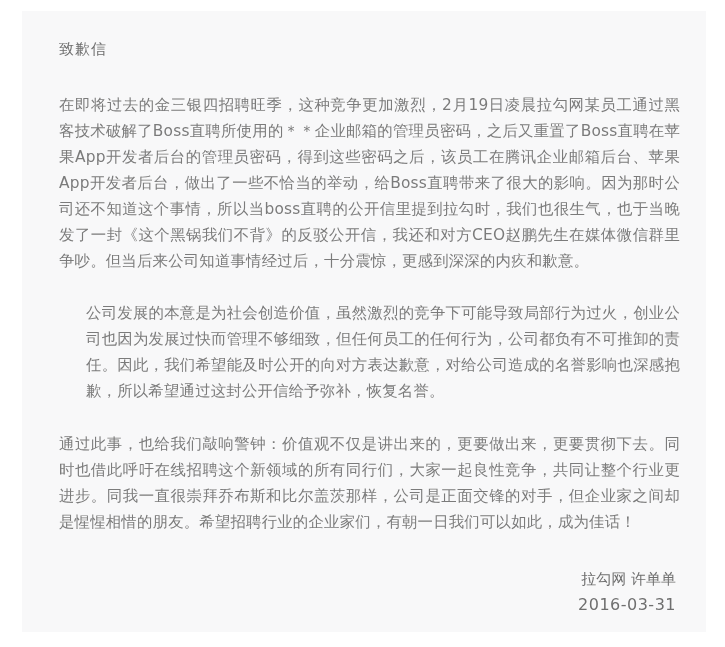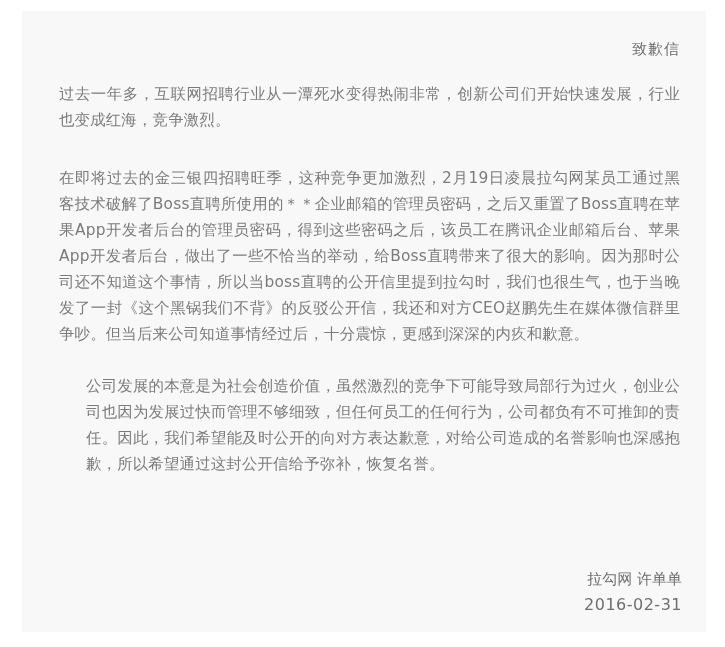--- a/index.html
+++ b/index.html
@@ -3,39 +3,39 @@
 <meta charset="utf-8">
 <style>
   html, body { margin: 0; padding: 0; background: #ffffff; }
   body { width: 725px; height: 647px; position: relative; overflow: hidden;
          font-family: "DejaVu Sans", "Liberation Sans", sans-serif; }
   .letter {
     position: absolute; left: 22px; top: 11px; width: 684px; height: 621px;
     background: #f8f8f9; box-sizing: border-box; padding: 0 26px 0 37px;
   }
   .title {
-    text-align: right; color: #6f6f6f; font-size: 15px;
+    text-align: left; color: #6f6f6f; font-size: 15px;
     margin: 27px 0 0 0; line-height: 22px; letter-spacing: 1px;
   }
   .para {
     color: #7b7b7b; font-size: 15.4px; line-height: 26px; margin: 0;
     text-align: justify; letter-spacing: 0.2px;
   }
   .p1 { margin-top: 21px; }
   .p2 { margin-top: 32px; }
   .p3 { margin-top: 26px; margin-left: 27px; }
   .p4 { margin-top: 27px; }
-  .sig { position: absolute; right: 24px; text-align: center; color: #6f6f6f;
+  .sig { position: absolute; right: 30px; text-align: center; color: #6f6f6f;
          font-size: 15px; line-height: 26px; }
   .sig-org { top: 555px; }
   .sig-date { top: 581px; font-size: 16px; letter-spacing: 0.5px; }
 </style>
 </head>
 <body>
 
 <div class="letter">
   <p class="title">致歉信</p>
-  <p class="para p1">过去一年多，互联网招聘行业从一潭死水变得热闹非常，创新公司们开始快速发展，行业也变成红海，竞争激烈。</p>
   <p class="para p2">在即将过去的金三银四招聘旺季，这种竞争更加激烈，2月19日凌晨拉勾网某员工通过黑客技术破解了Boss直聘所使用的＊＊企业邮箱的管理员密码，之后又重置了Boss直聘在苹果App开发者后台的管理员密码，得到这些密码之后，该员工在腾讯企业邮箱后台、苹果App开发者后台，做出了一些不恰当的举动，给Boss直聘带来了很大的影响。因为那时公司还不知道这个事情，所以当boss直聘的公开信里提到拉勾时，我们也很生气，也于当晚发了一封《这个黑锅我们不背》的反驳公开信，我还和对方CEO赵鹏先生在媒体微信群里争吵。但当后来公司知道事情经过后，十分震惊，更感到深深的内疚和歉意。</p>
   <p class="para p3">公司发展的本意是为社会创造价值，虽然激烈的竞争下可能导致局部行为过火，创业公司也因为发展过快而管理不够细致，但任何员工的任何行为，公司都负有不可推卸的责任。因此，我们希望能及时公开的向对方表达歉意，对给公司造成的名誉影响也深感抱歉，所以希望通过这封公开信给予弥补，恢复名誉。</p>
+  <p class="para p4">通过此事，也给我们敲响警钟：价值观不仅是讲出来的，更要做出来，更要贯彻下去。同时也借此呼吁在线招聘这个新领域的所有同行们，大家一起良性竞争，共同让整个行业更进步。同我一直很崇拜乔布斯和比尔盖茨那样，公司是正面交锋的对手，但企业家之间却是惺惺相惜的朋友。希望招聘行业的企业家们，有朝一日我们可以如此，成为佳话！</p>
   <div class="sig sig-org">拉勾网 许单单</div>
-  <div class="sig sig-date">2016-02-31</div>
+  <div class="sig sig-date">2016-03-31</div>
 </div>
 
 </body></html>

